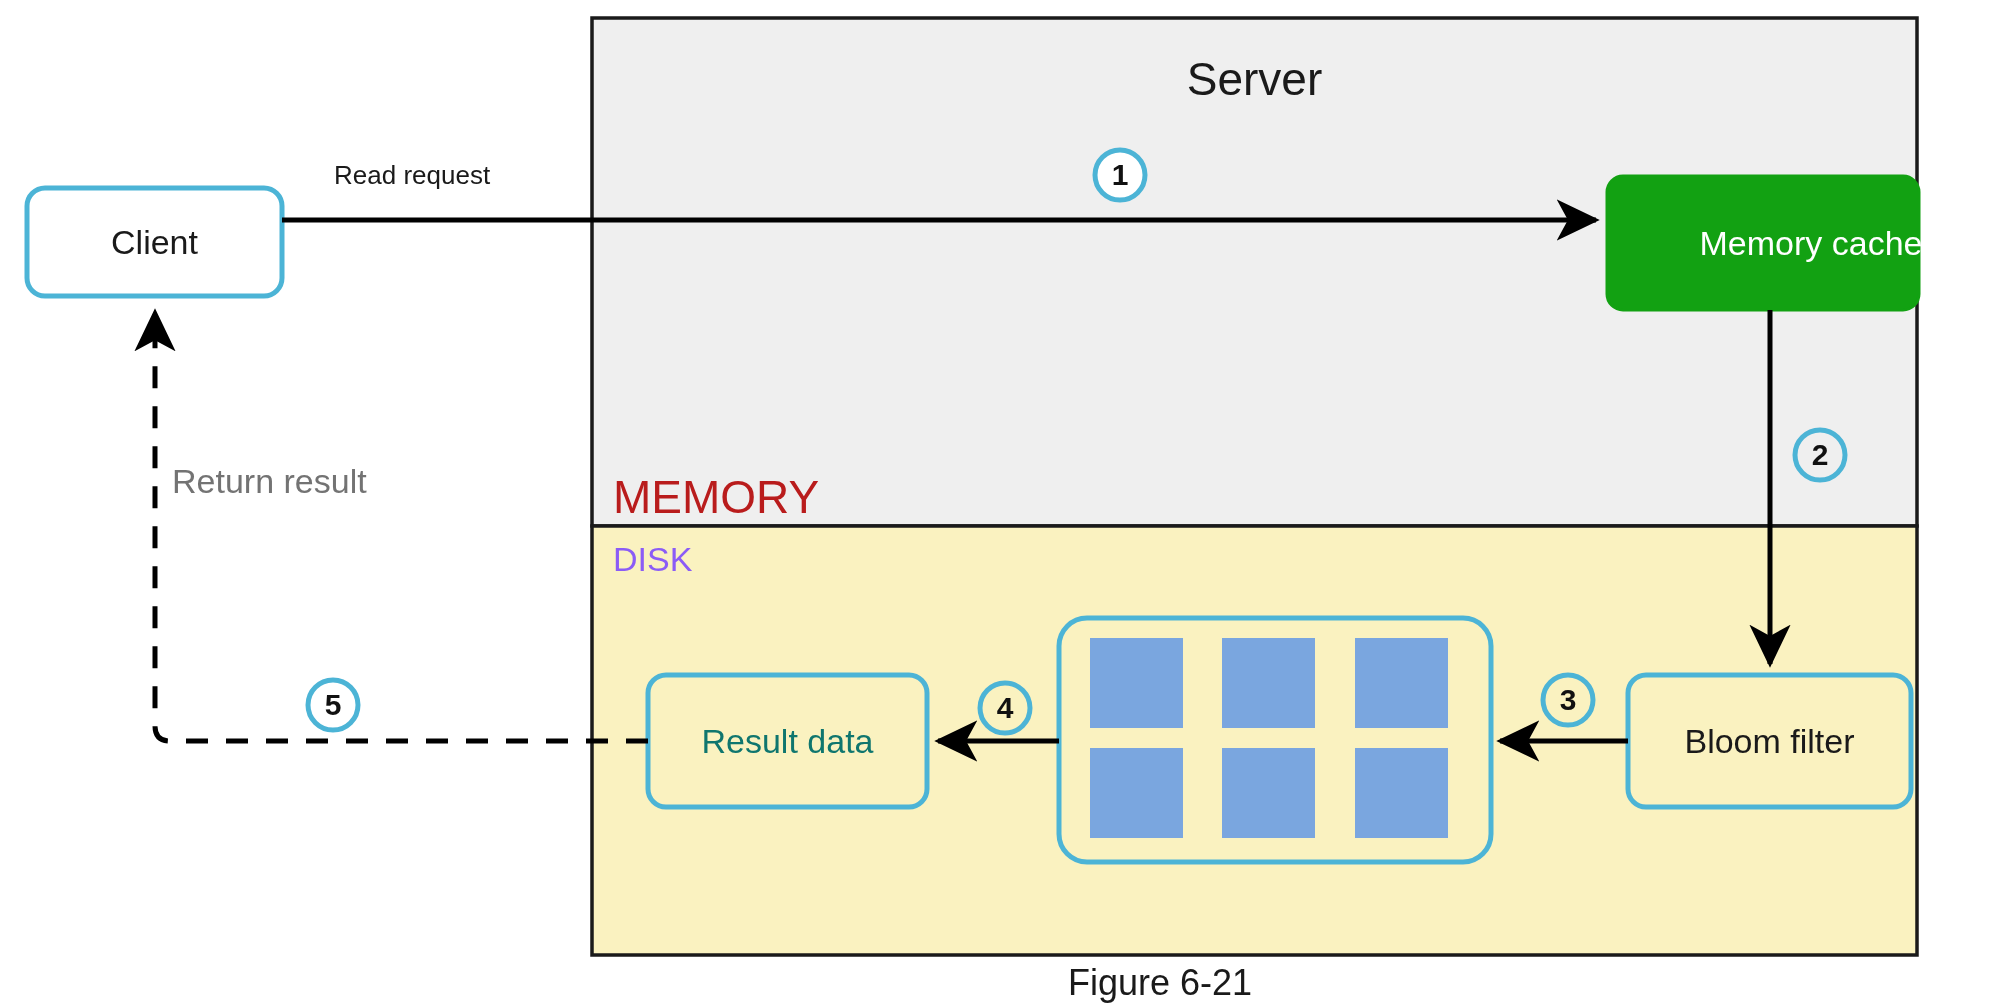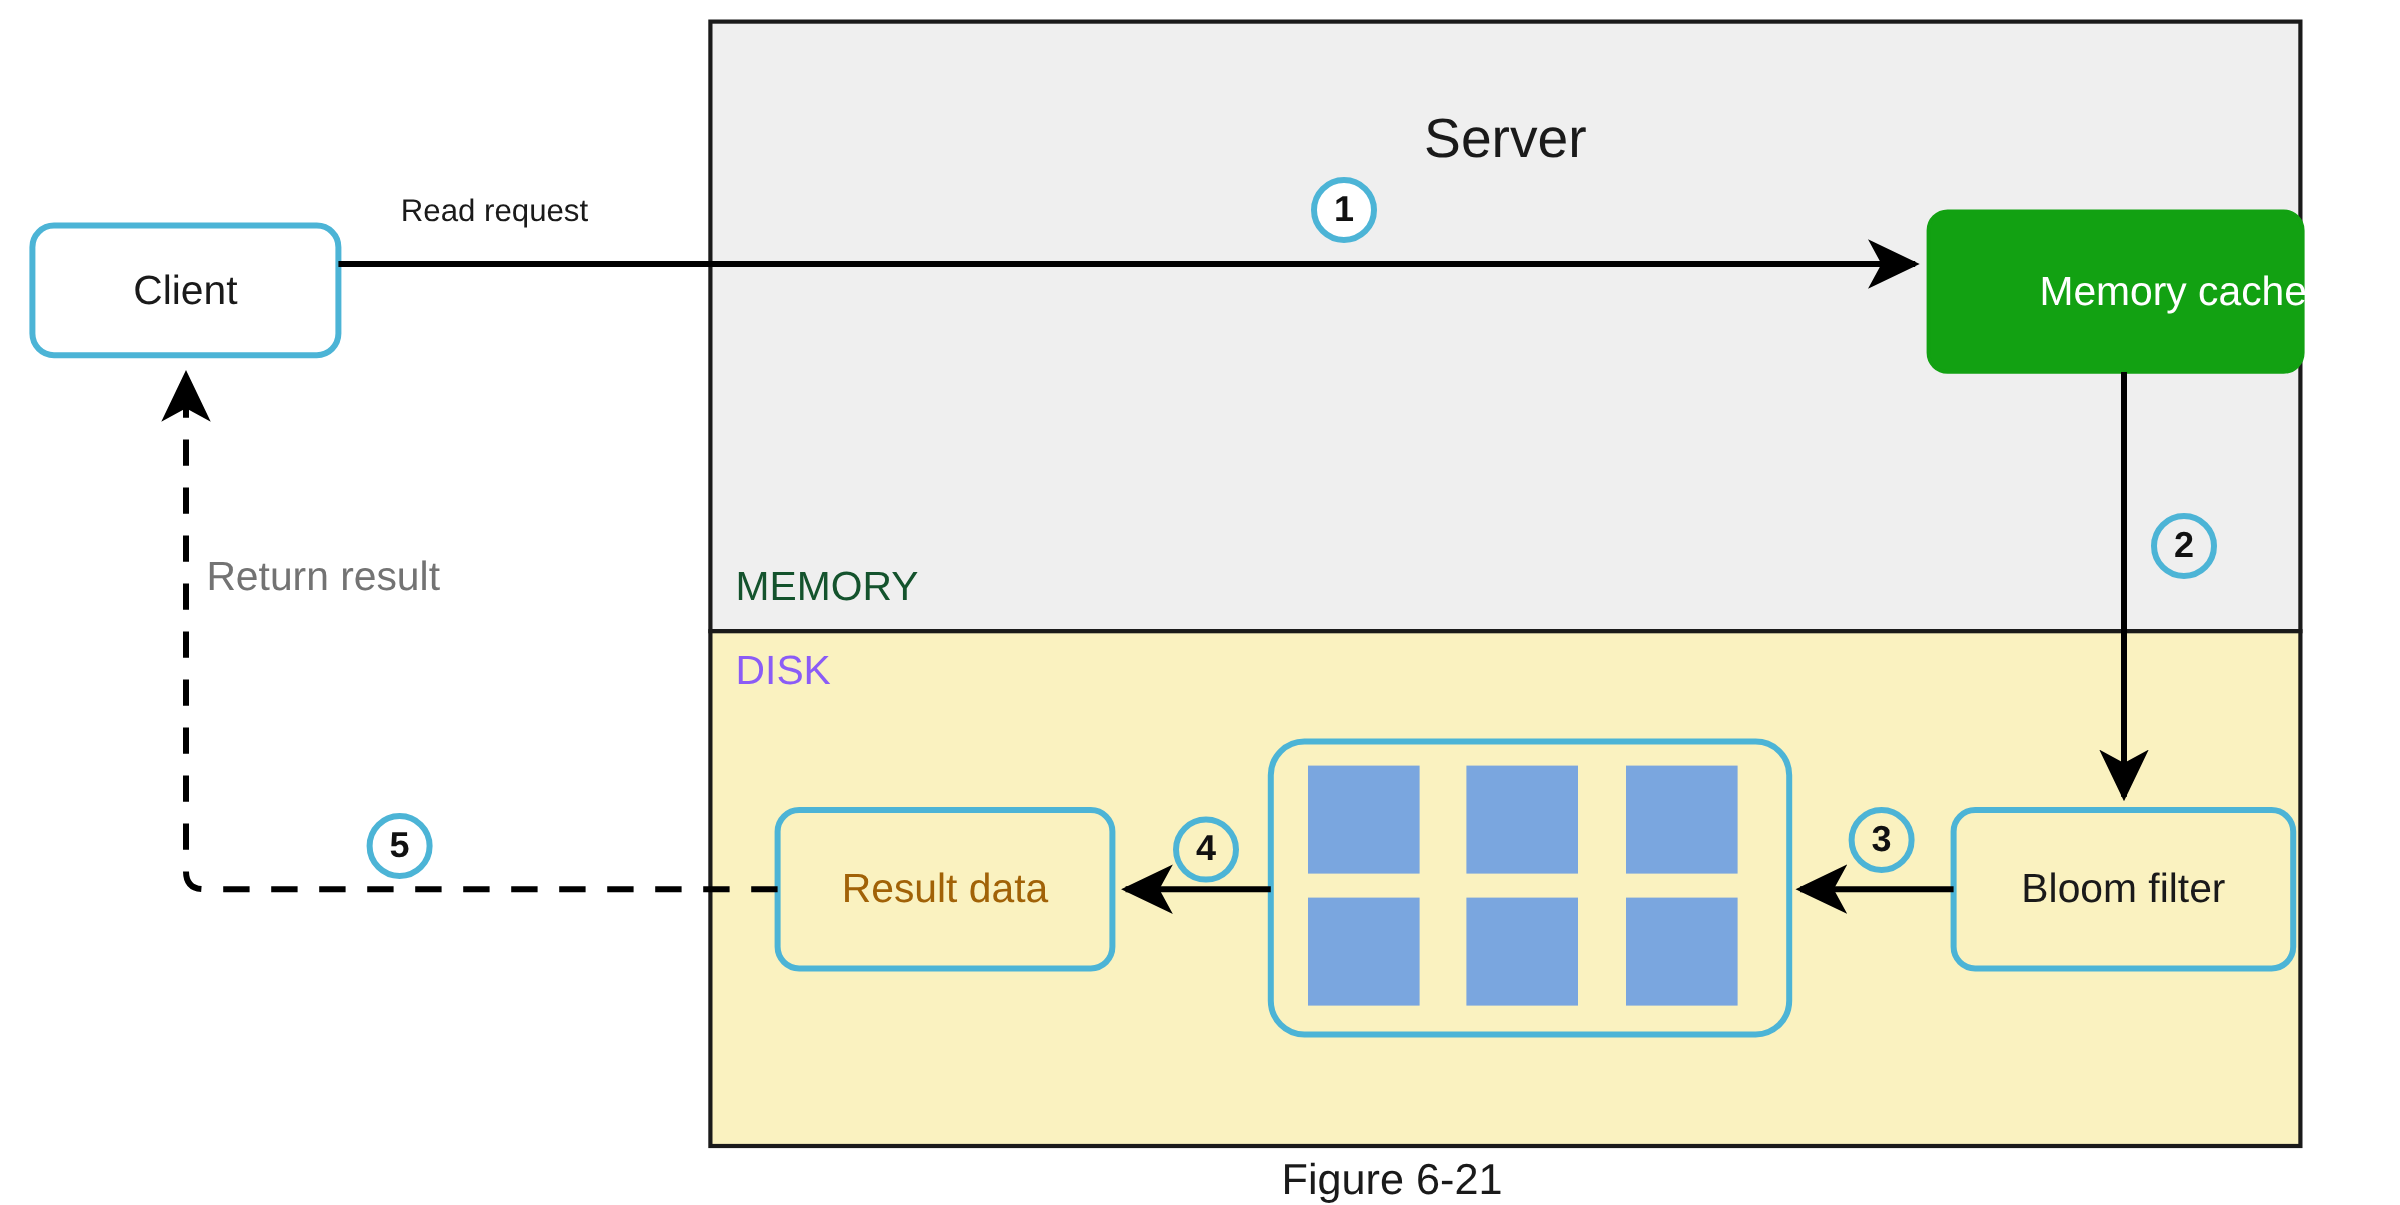--- a/index.html
+++ b/index.html
@@ -92,34 +92,34 @@
 
     <path d="M 648 741 L 170 741 Q 155 741 155 726 L 155 312" fill="none" stroke="#000000" stroke-width="5" stroke-dasharray="22 18" marker-end="url(#arrowFilled)"></path>
 
     <circle cx="1120" cy="175" r="25" fill="#ffffff" stroke="#4cb4d6" stroke-width="5"></circle>
     <circle cx="1820" cy="455" r="25" fill="#efefef" stroke="#4cb4d6" stroke-width="5"></circle>
     <circle cx="1568" cy="700" r="25" fill="#faf2c0" stroke="#4cb4d6" stroke-width="5"></circle>
     <circle cx="1005" cy="708" r="25" fill="#faf2c0" stroke="#4cb4d6" stroke-width="5"></circle>
     <circle cx="333" cy="705" r="25" fill="#ffffff" stroke="#4cb4d6" stroke-width="5"></circle>
   </svg>
 
-  <div class="txt" style="left:592px; top:52px; width:1325px; text-align:center; font-size:46px; color:#1a1a1a;margin-top:36px;">Server</div>
+  <div class="txt" style="left:592px; top:52px; width:1325px; text-align:center; font-size:46px; color:#1a1a1a;">Server</div>
 
-  <div class="txt" style="left:613px; top:470px; font-size:34px; color:#14532d;">MEMORY</div>
+  <div class="txt" style="left:613px; top:470px; font-size:46px; color:#b91c1c;">MEMORY</div>
 
   <div class="txt" style="left:613px; top:540px; font-size:34px; color:#8b5cf6;">DISK</div>
 
   <div class="node-label" style="left:27px; top:188px; width:255px; height:108px; font-size:34px; color:#1a1a1a;">Client</div>
 
   <div class="node-label" style="left:1607px; top:176px; width:312px; height:134px; font-size:34px; color:#ffffff;margin-left:48px;">Memory cache</div>
 
   <div class="node-label" style="left:1628px; top:675px; width:283px; height:132px; font-size:34px; color:#1a1a1a;">Bloom filter</div>
 
 
-  <div class="node-label" style="left:648px; top:675px; width:279px; height:132px; font-size:34px; color:#a16207;">Result data</div>
+  <div class="node-label" style="left:648px; top:675px; width:279px; height:132px; font-size:34px; color:#0f766e;">Result data</div>
 
   <div class="txt" style="left:334px; top:160px; font-size:26px; color:#1a1a1a;">Read request</div>
 
   <div class="txt" style="left:172px; top:462px; font-size:34px; color:#737373;">Return result</div>
 
   <div class="badge-num" style="left:1095px; top:150px; width:50px; height:50px;">1</div>
   <div class="badge-num" style="left:1795px; top:430px; width:50px; height:50px;">2</div>
   <div class="badge-num" style="left:1543px; top:675px; width:50px; height:50px;">3</div>
   <div class="badge-num" style="left:980px; top:683px; width:50px; height:50px;">4</div>
   <div class="badge-num" style="left:308px; top:680px; width:50px; height:50px;">5</div>

